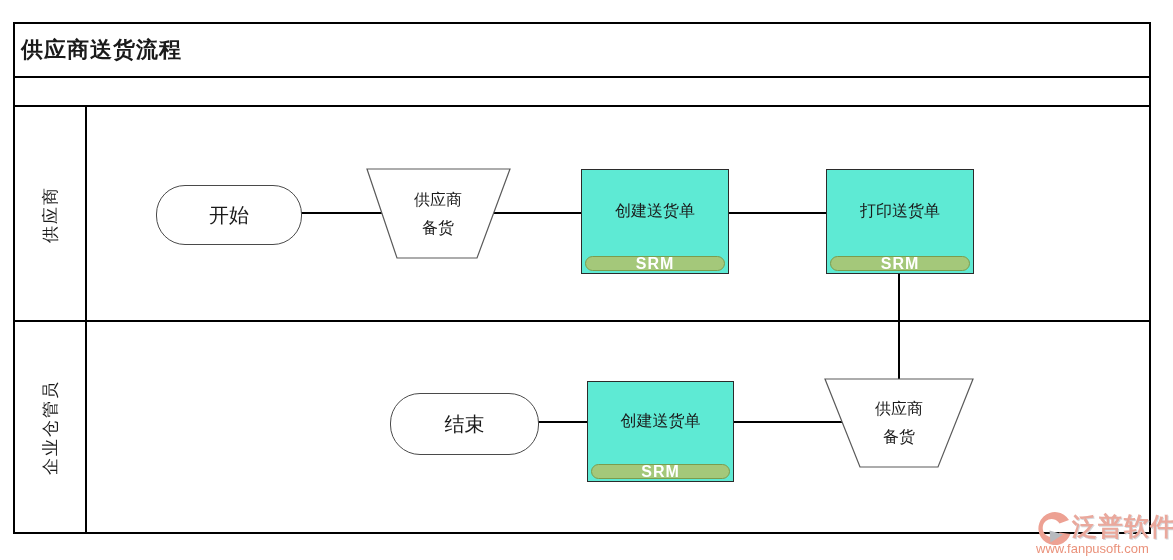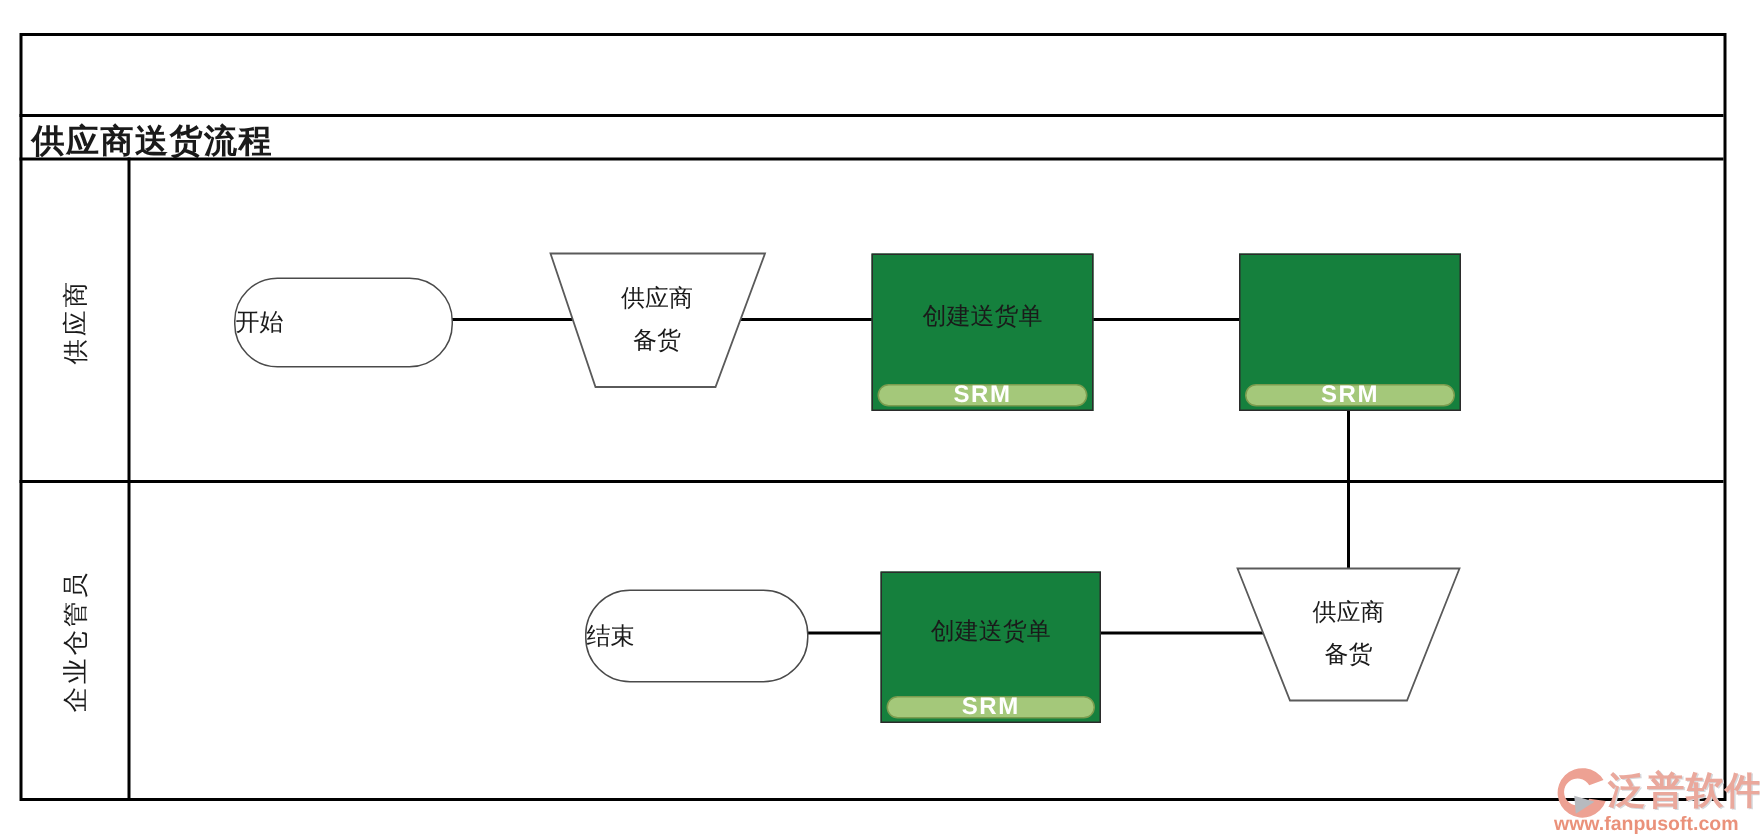--- a/index.html
+++ b/index.html
@@ -11,40 +11,40 @@
   .abs{position:absolute;}
   
   .frame{left:13px;top:22px;width:1134px;height:508px;border:2px solid var(--line,#000);}
   .hline{left:13px;width:1136px;height:2px;background:var(--line,#000);}
   .hline.t1{top:76px;}
   .hline.t2{top:105px;}
   .hline.t3{top:320px;}
   .vline-label{left:85px;top:105px;width:2px;height:427px;background:var(--line,#000);}
   .title{
     left:21px;top:24px;height:52px;display:flex;align-items:center;
-    font-size:22px;font-weight:bold;letter-spacing:1px;margin-top:44px;
+    font-size:22px;font-weight:bold;letter-spacing:1px;
   }
   .lane-label{
     left:13px;width:74px;display:flex;align-items:center;justify-content:center;
   }
   .lane-label span{
     transform:rotate(-90deg);white-space:nowrap;font-size:17px;letter-spacing:2px;
   }
   .lane1{top:108px;height:212px;}
   .lane2{top:322px;height:210px;}
   
   .conn-h{height:2px;background:var(--line,#000);}
   .conn-v{width:2px;background:var(--line,#000);}
   
   .stadium{
     background:#fff;border:1px solid var(--shape-border,#4a4a4a);
-    display:flex;align-items:center;font-size:16px;
+    display:flex;align-items:center;justify-content:center;font-size:20px;
   }
   .proc{
-    background:#15803d;border:1px solid #2b2b2b;
+    background:#5eead4;border:1px solid #2b2b2b;
   }
   .proc .proc-label{
     position:absolute;left:0;right:0;top:0;bottom:27px;
     display:flex;align-items:center;justify-content:center;
     font-size:16px;padding-top:7px;
   }
   .badge{
     position:absolute;left:3px;right:3px;bottom:2px;height:15px;
     border-radius:13px;background:var(--badge-fill,#a4c87a);
     border:1px solid var(--badge-border,#7b9c4e);
@@ -56,21 +56,21 @@
     display:flex;flex-direction:column;align-items:center;justify-content:center;
     font-size:16px;line-height:28px;text-align:center;
   }
   
   .wm-name{
     left:36px;top:3px;font-size:25px;font-weight:bold;letter-spacing:1px;
     color:var(--watermark-name-color,#eaa89c);
     text-shadow:1px 1px 0 #d6d9dd;white-space:nowrap;
   }
   .wm-url{
-    left:0px;top:34px;font-size:13px;font-weight:bold;
+    left:0px;top:34px;font-size:13px;font-weight:normal;
     color:var(--watermark-url-color,#ea917a);white-space:nowrap;
   }
 </style>
 </head>
 <body>
 
 <div class="abs frame"></div>
 <div class="abs hline t1"></div>
 <div class="abs hline t2"></div>
 <div class="abs hline t3"></div>
@@ -105,20 +105,21 @@
     <span>备货</span>
   </div>
 </div>
 
 <div class="abs proc" style="left:581px;top:169px;width:146px;height:103px;">
   <div class="proc-label">创建送货单</div>
   <div class="badge">SRM</div>
 </div>
 
 <div class="abs proc" style="left:826px;top:169px;width:146px;height:103px;">
+  <div class="proc-label">打印送货单</div>
   <div class="badge">SRM</div>
 </div>
 
 <div class="abs stadium" style="left:390px;top:393px;width:147px;height:60px;border-radius:30px;">
   <span>结束</span>
 </div>
 
 <div class="abs proc" style="left:587px;top:381px;width:145px;height:99px;">
   <div class="proc-label">创建送货单</div>
   <div class="badge">SRM</div>

